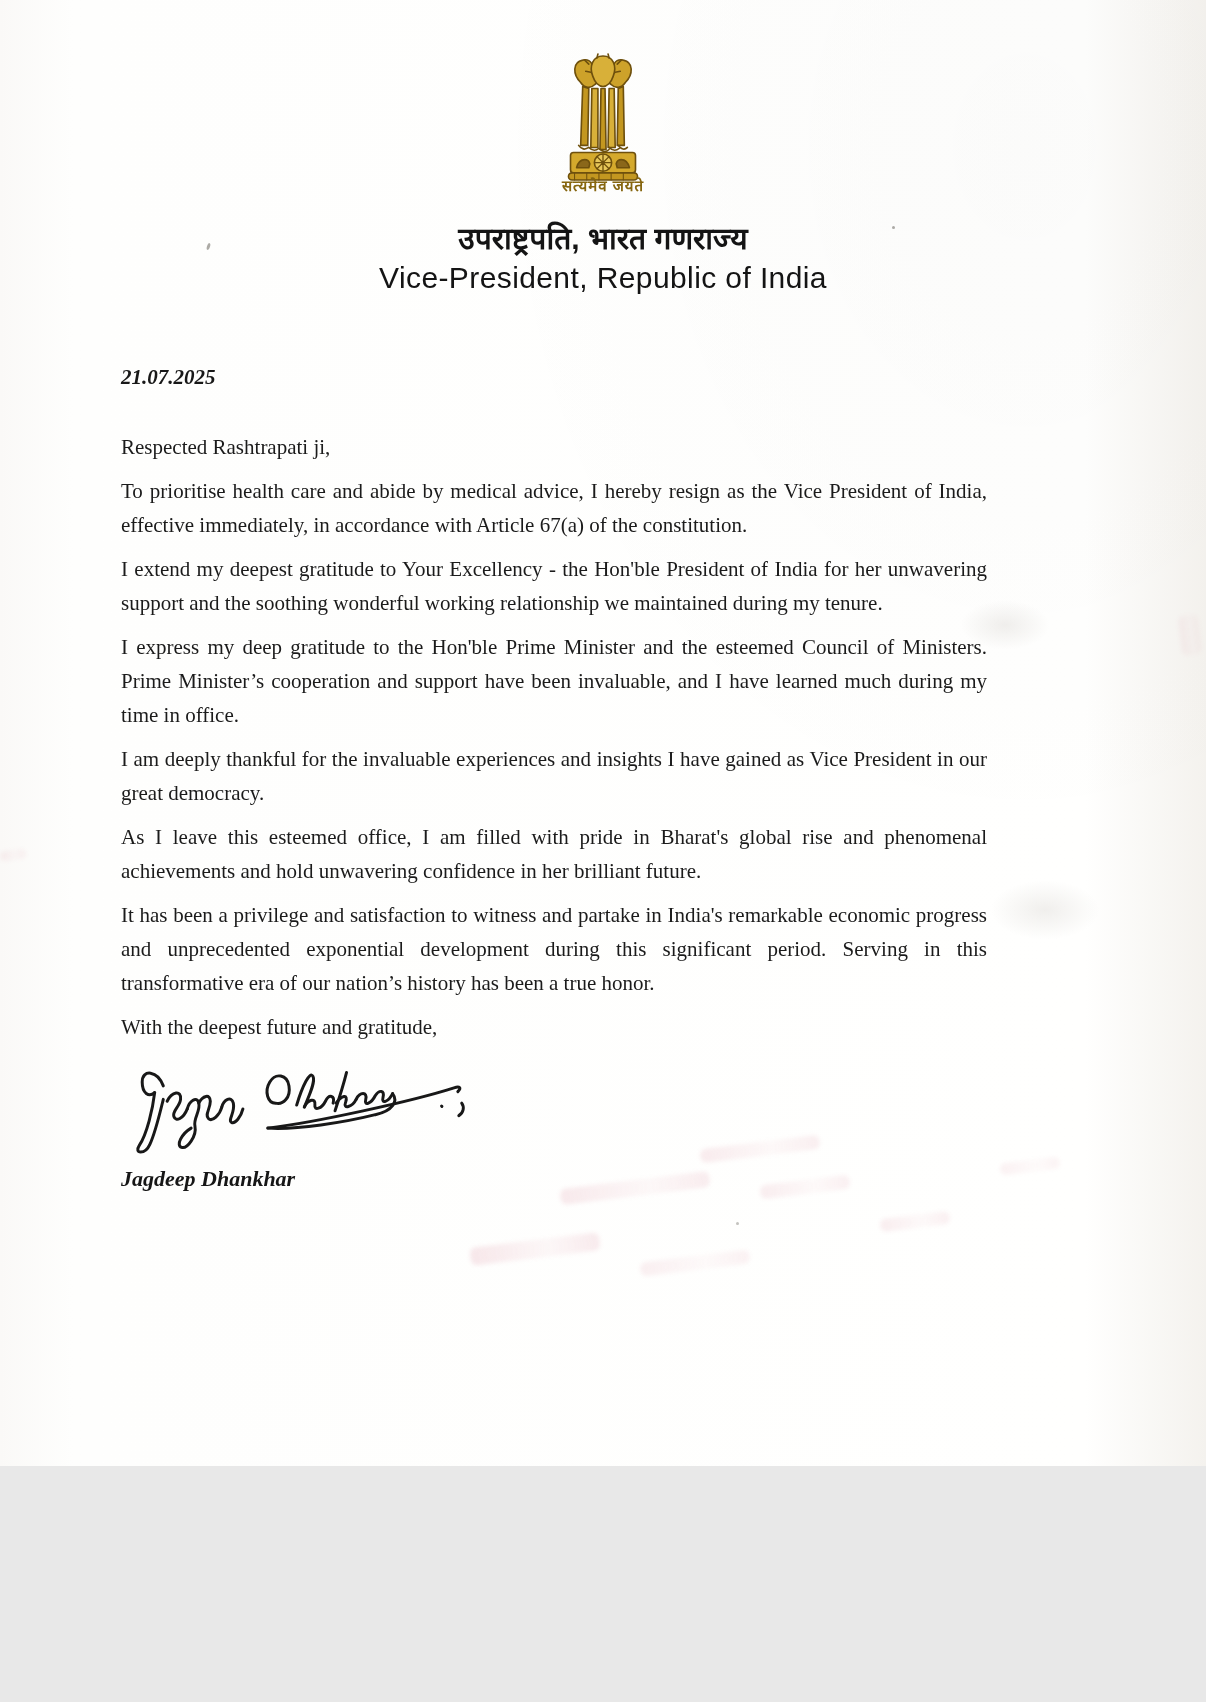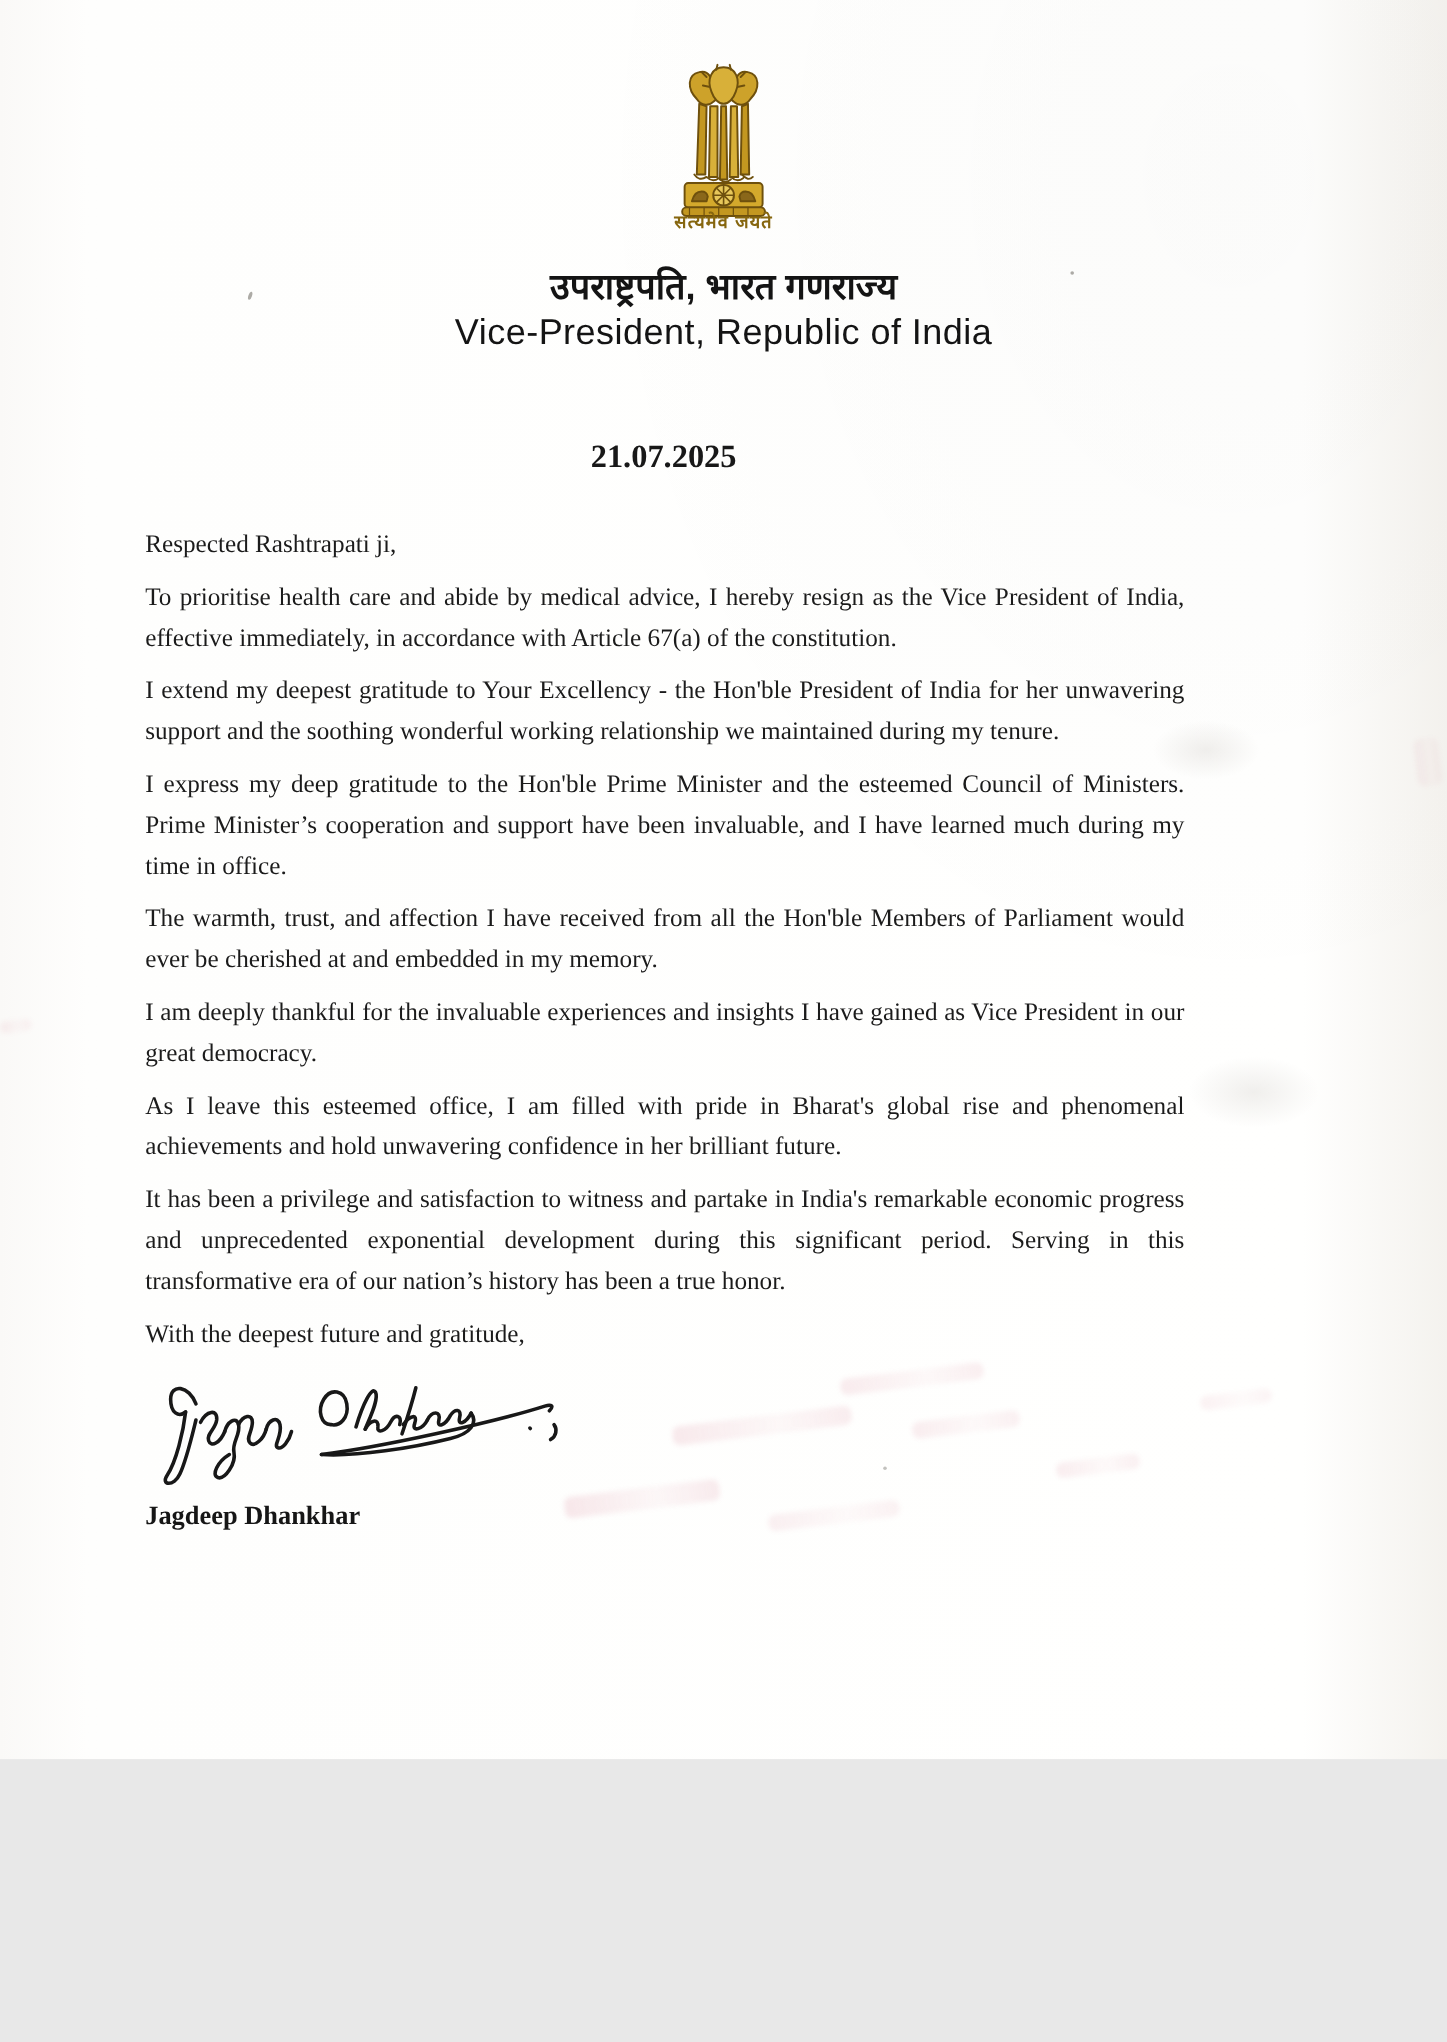--- a/index.html
+++ b/index.html
@@ -36,41 +36,43 @@
     font-family:"Liberation Sans", sans-serif;
     font-size:30px; font-weight:500;
     letter-spacing:0.4px;
     margin-top:3px;
     color:#141414;
   }
 
   
   .date-row {
     margin:70px 221px 0 121px;
-    text-align:center;
-    font-size:27px; font-weight:bold;
+    text-align:left;
+    font-size:21px; font-weight:bold;
     color:#181818;
+    font-style:italic;
   }
   .letter-body {
     margin:40px 219px 0 121px;
     font-size:21px;
     line-height:34px;
     text-align:justify;
     color:#1b1b1b;
   }
   .letter-body p { margin:0 0 10px 0; }
   .letter-body .salutation { text-align:left; }
   .letter-body .closing { text-align:left; margin-top:2px; }
 
   
   .signature-block { margin:14px 0 0 123px; height:100px; }
   .signer-name {
     margin:8px 0 0 121px;
     font-size:22px; font-weight:bold;
     color:#161616;
+    font-style:italic;
   }
 
   
   .recipient {
     position:absolute;
     left:121px; top:1468px;
     font-size:21px; line-height:35px;
     color:#1b1b1b;
   }
   .recipient .bold { font-weight:bold; }
@@ -134,21 +136,20 @@
 
   <div class="date-row">
     <span>21.07.2025</span>
   </div>
 
   <div class="letter-body">
     <p class="salutation">Respected Rashtrapati ji,</p>
     <p>To prioritise health care and abide by medical advice, I hereby resign as the Vice President of India, effective immediately, in accordance with Article 67(a) of the constitution.</p>
     <p>I extend my deepest gratitude to Your Excellency - the Hon'ble President of India for her unwavering support and the soothing wonderful working relationship we maintained during my tenure.</p>
     <p>I express my deep gratitude to the Hon'ble Prime Minister and the esteemed Council of Ministers. Prime Minister’s cooperation and support have been invaluable, and I have learned much during my time in office.</p>
-    <p>The warmth, trust, and affection I have received from all the Hon'ble Members of Parliament would ever be cherished at and embedded in my memory.</p>
     <p>I am deeply thankful for the invaluable experiences and insights I have gained as Vice President in our great democracy.</p>
     <p>As I leave this esteemed office, I am filled with pride in Bharat's global rise and phenomenal achievements and hold unwavering confidence in her brilliant future.</p>
     <p>It has been a privilege and satisfaction to witness and partake in India's remarkable economic progress and unprecedented exponential development during this significant period. Serving in this transformative era of our nation’s history has been a true honor.</p>
     <p class="closing">With the deepest future and gratitude,</p>
   </div>
 
   <div class="signature-block">
     <svg width="355" height="98" viewBox="0 0 370 100" aria-hidden="true">
       <g fill="none" stroke="#181818" stroke-width="3.1" stroke-linecap="round" stroke-linejoin="round">
 

